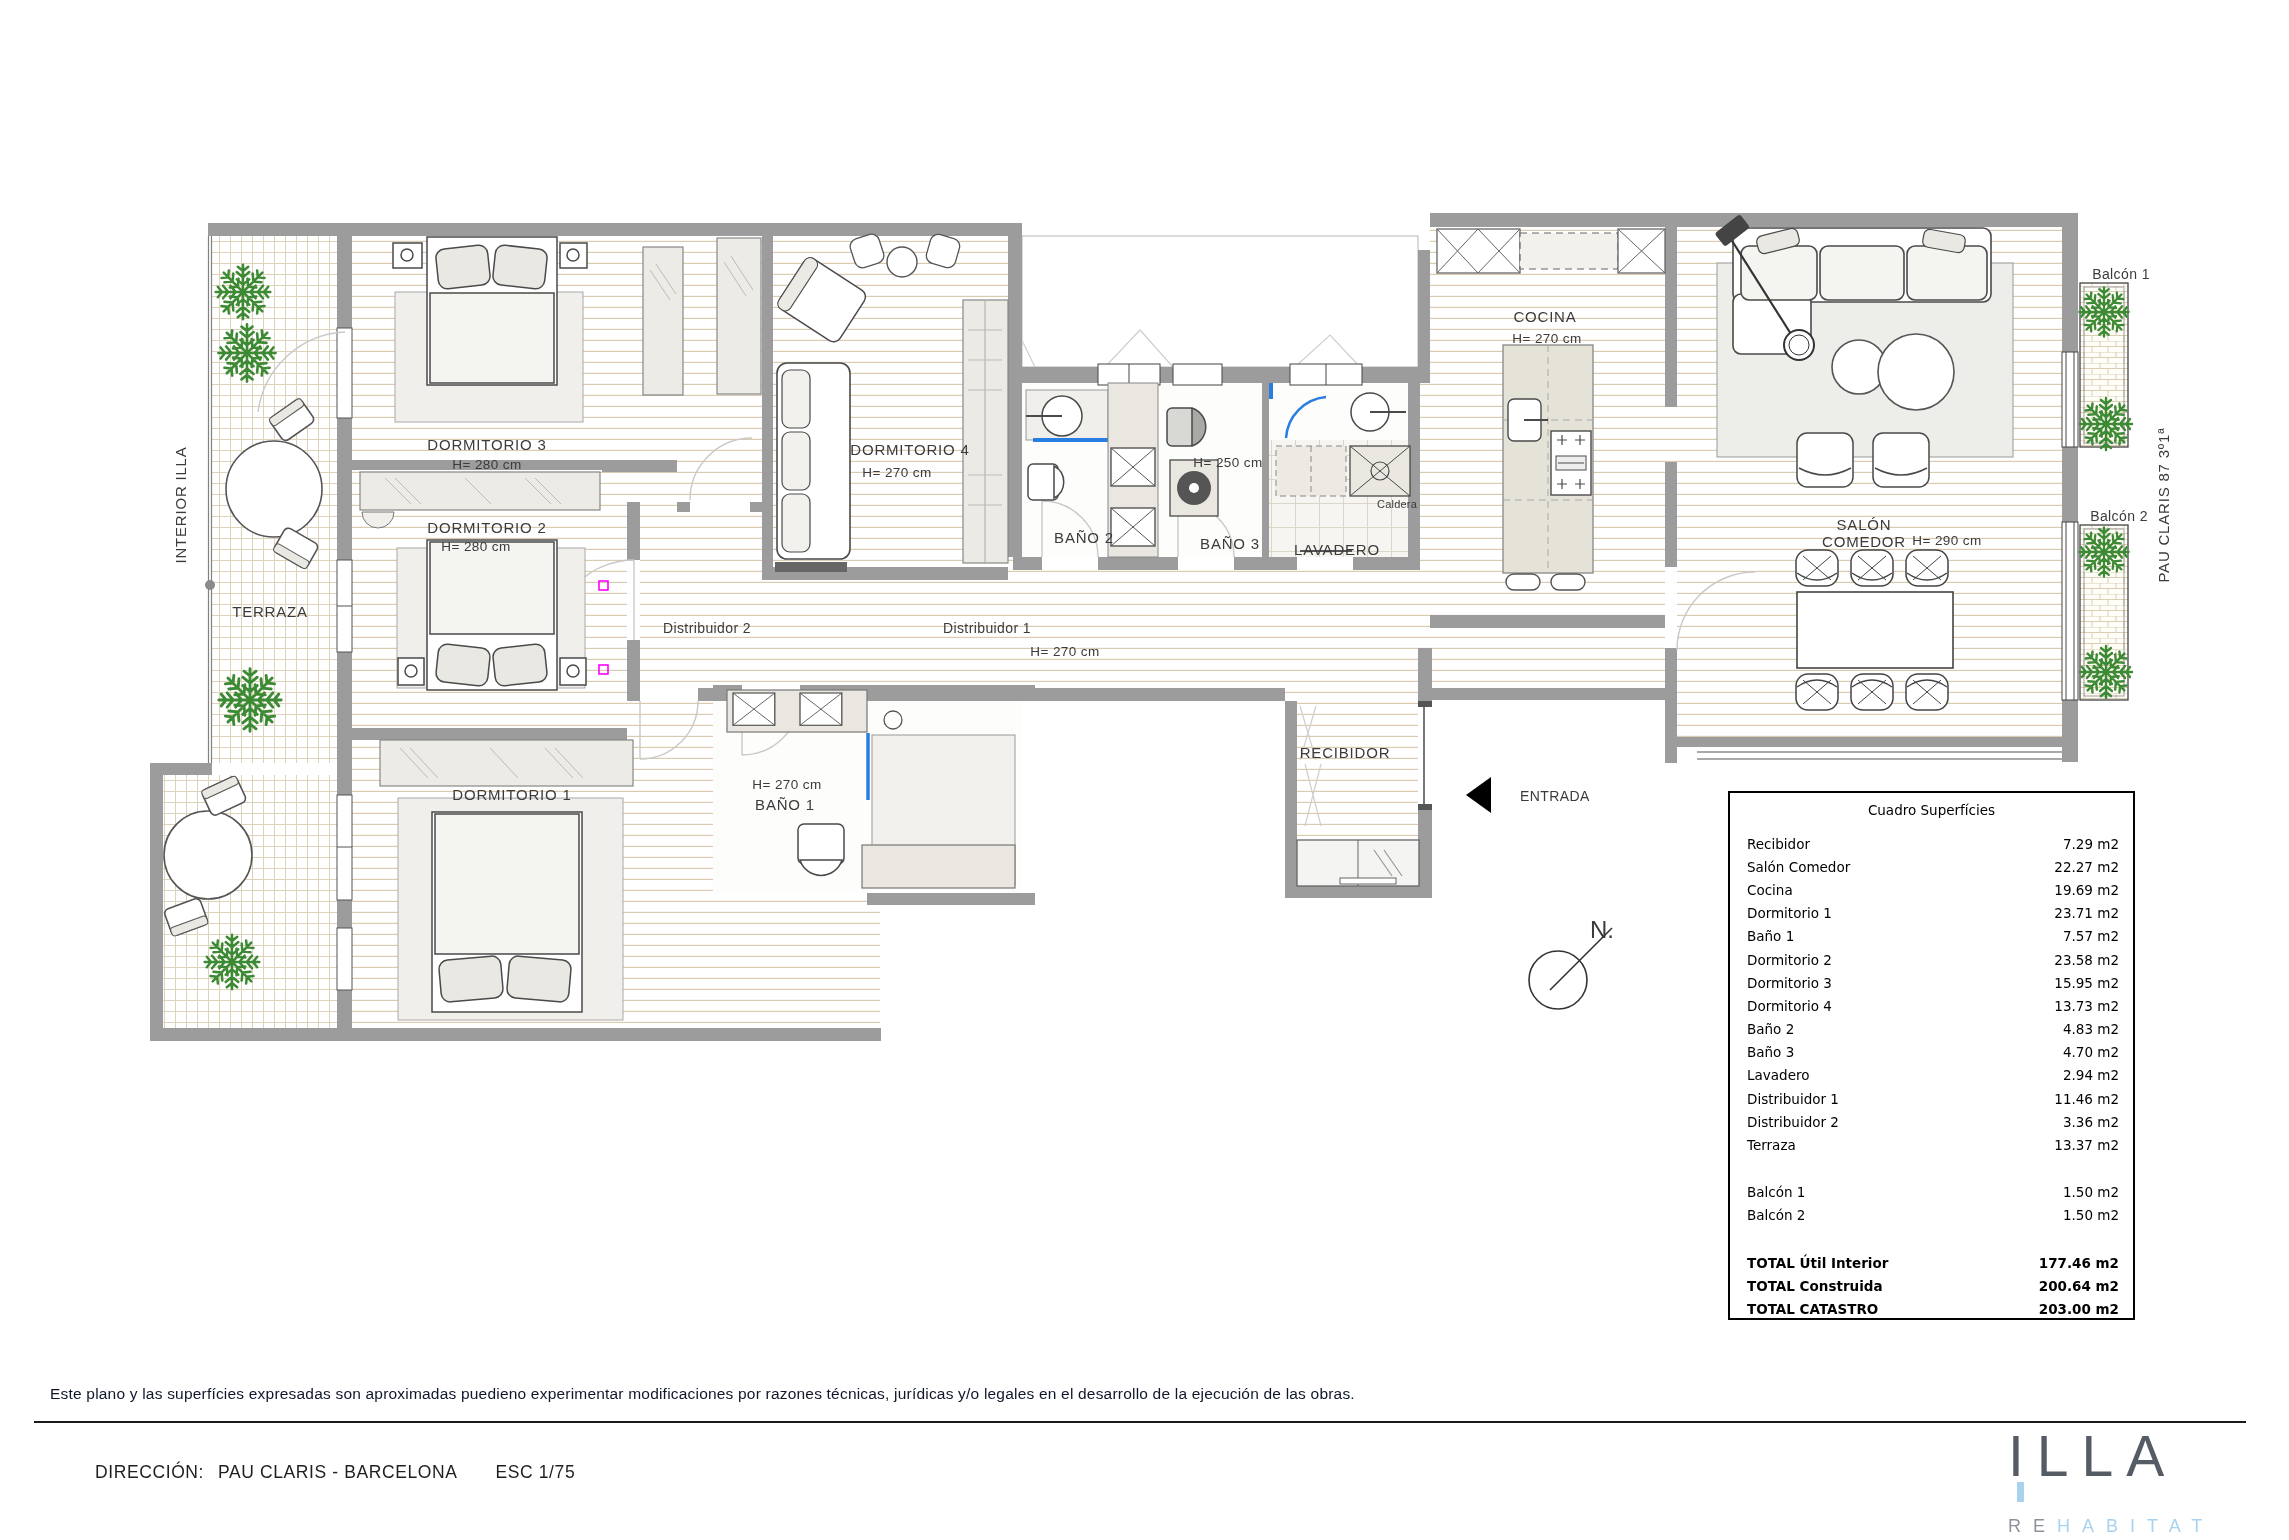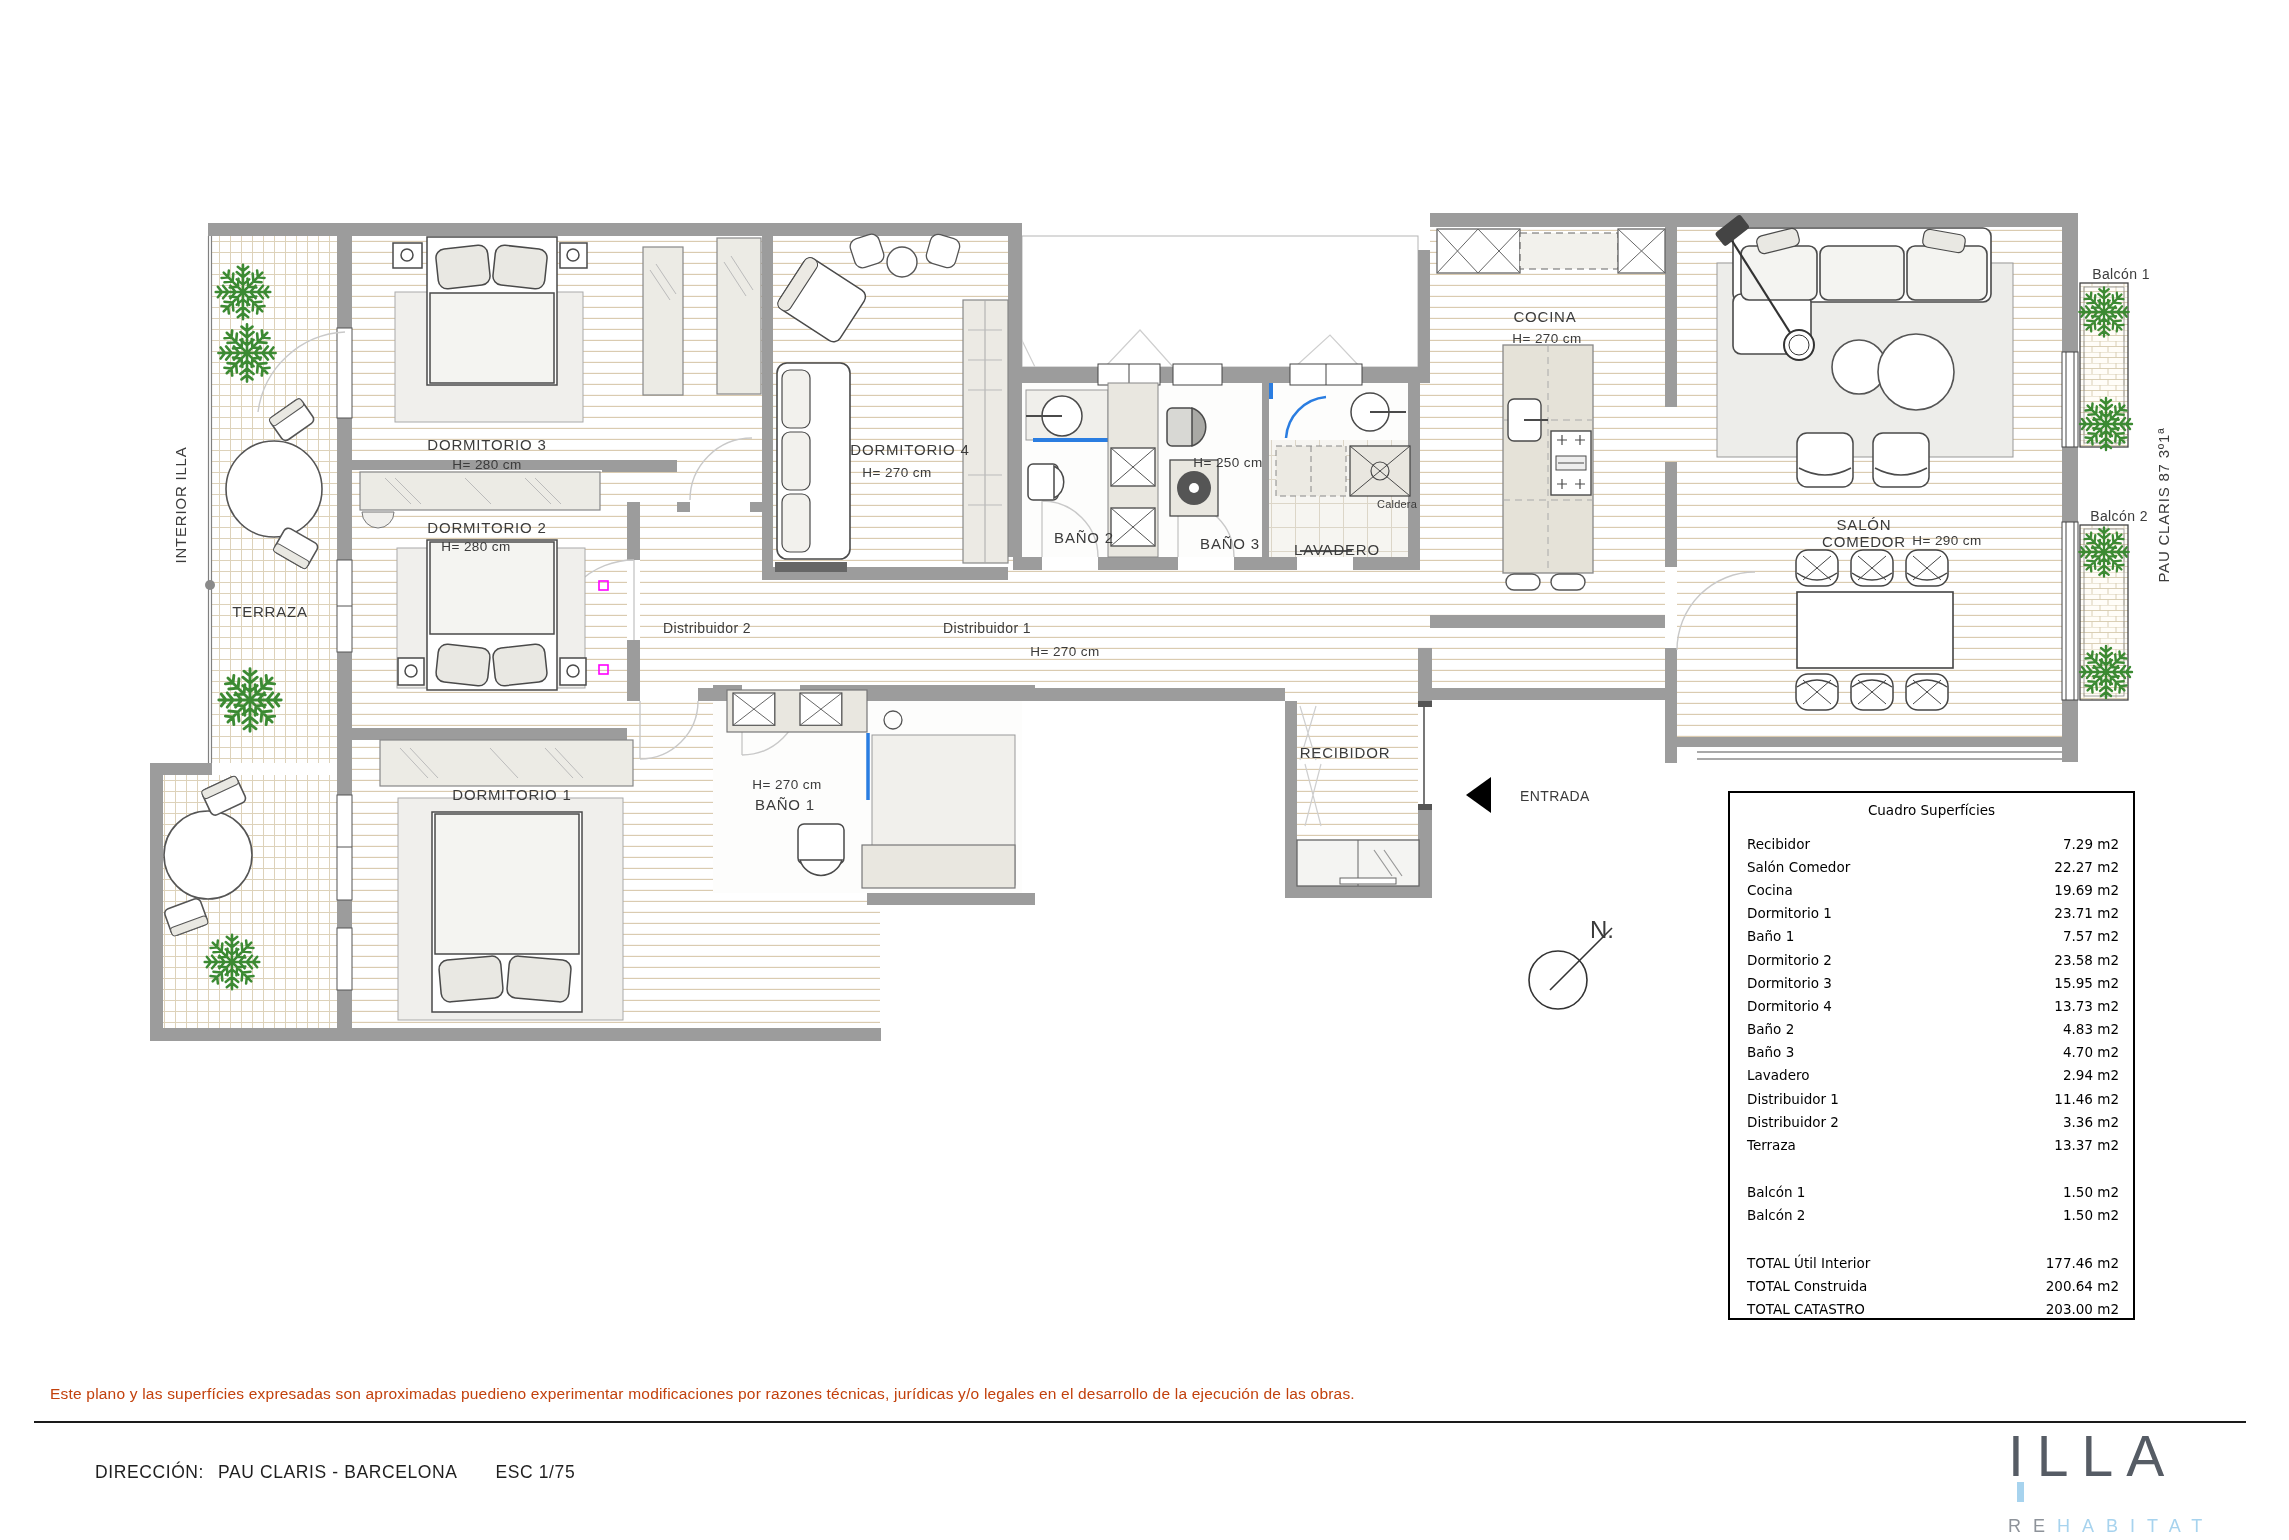--- a/index.html
+++ b/index.html
@@ -11,25 +11,25 @@
   .slabel{font-size:14px;letter-spacing:.4px;}
   .tiny{font-size:11px;letter-spacing:.2px;}
   .north-n{font-size:24px;letter-spacing:0;}
 
   
   .stable{position:absolute;left:1728px;top:791px;width:407px;height:529px;background:#fff;
           border:2px solid #000;box-sizing:border-box;font-family:"DejaVu Sans",sans-serif;font-size:13.5px;color:#000;}
   .stable-title{text-align:center;padding-top:9px;height:24px;}
   .stable-rows{margin-top:6px;}
   .srow{display:flex;justify-content:space-between;align-items:center;height:23.2px;padding:0 14px 0 17px;}
-  .srow.bold{font-weight:normal;}
+  .srow.bold{font-weight:bold;}
   .srow-gap{height:24px;}
 
   
-  .disclaimer{position:absolute;left:50px;top:1385px;width:1700px;font-size:15.5px;color:#c2410c;letter-spacing:.2px;}
+  .disclaimer{position:absolute;left:50px;top:1385px;width:1700px;font-size:15.5px;color:#0f172a;letter-spacing:.2px;}
   .footer-rule{position:absolute;left:34px;top:1421px;width:2212px;height:2px;background:#1a1a1a;}
   .direccion{position:absolute;left:50px;top:1462px;font-size:17.5px;color:#1f1f1f;letter-spacing:.6px;margin-left:45px;}
   .direccion .sep{display:inline-block;width:14px;}
   .direccion .sep2{display:inline-block;width:38px;}
   .logo{position:absolute;left:2008px;top:1426px;width:240px;}
   .logo-word{font-size:57px;color:#565c65;letter-spacing:13px;font-weight:400;line-height:60px;}
   .logo-tick{position:absolute;left:9px;top:56px;width:7px;height:20px;background:#a7d3ee;}
   .logo-sub{margin-top:30px;font-size:18px;letter-spacing:12px;}
   .logo-sub .lg{color:#8e939a;}
   .logo-sub .lb{color:#a7d3ee;}

